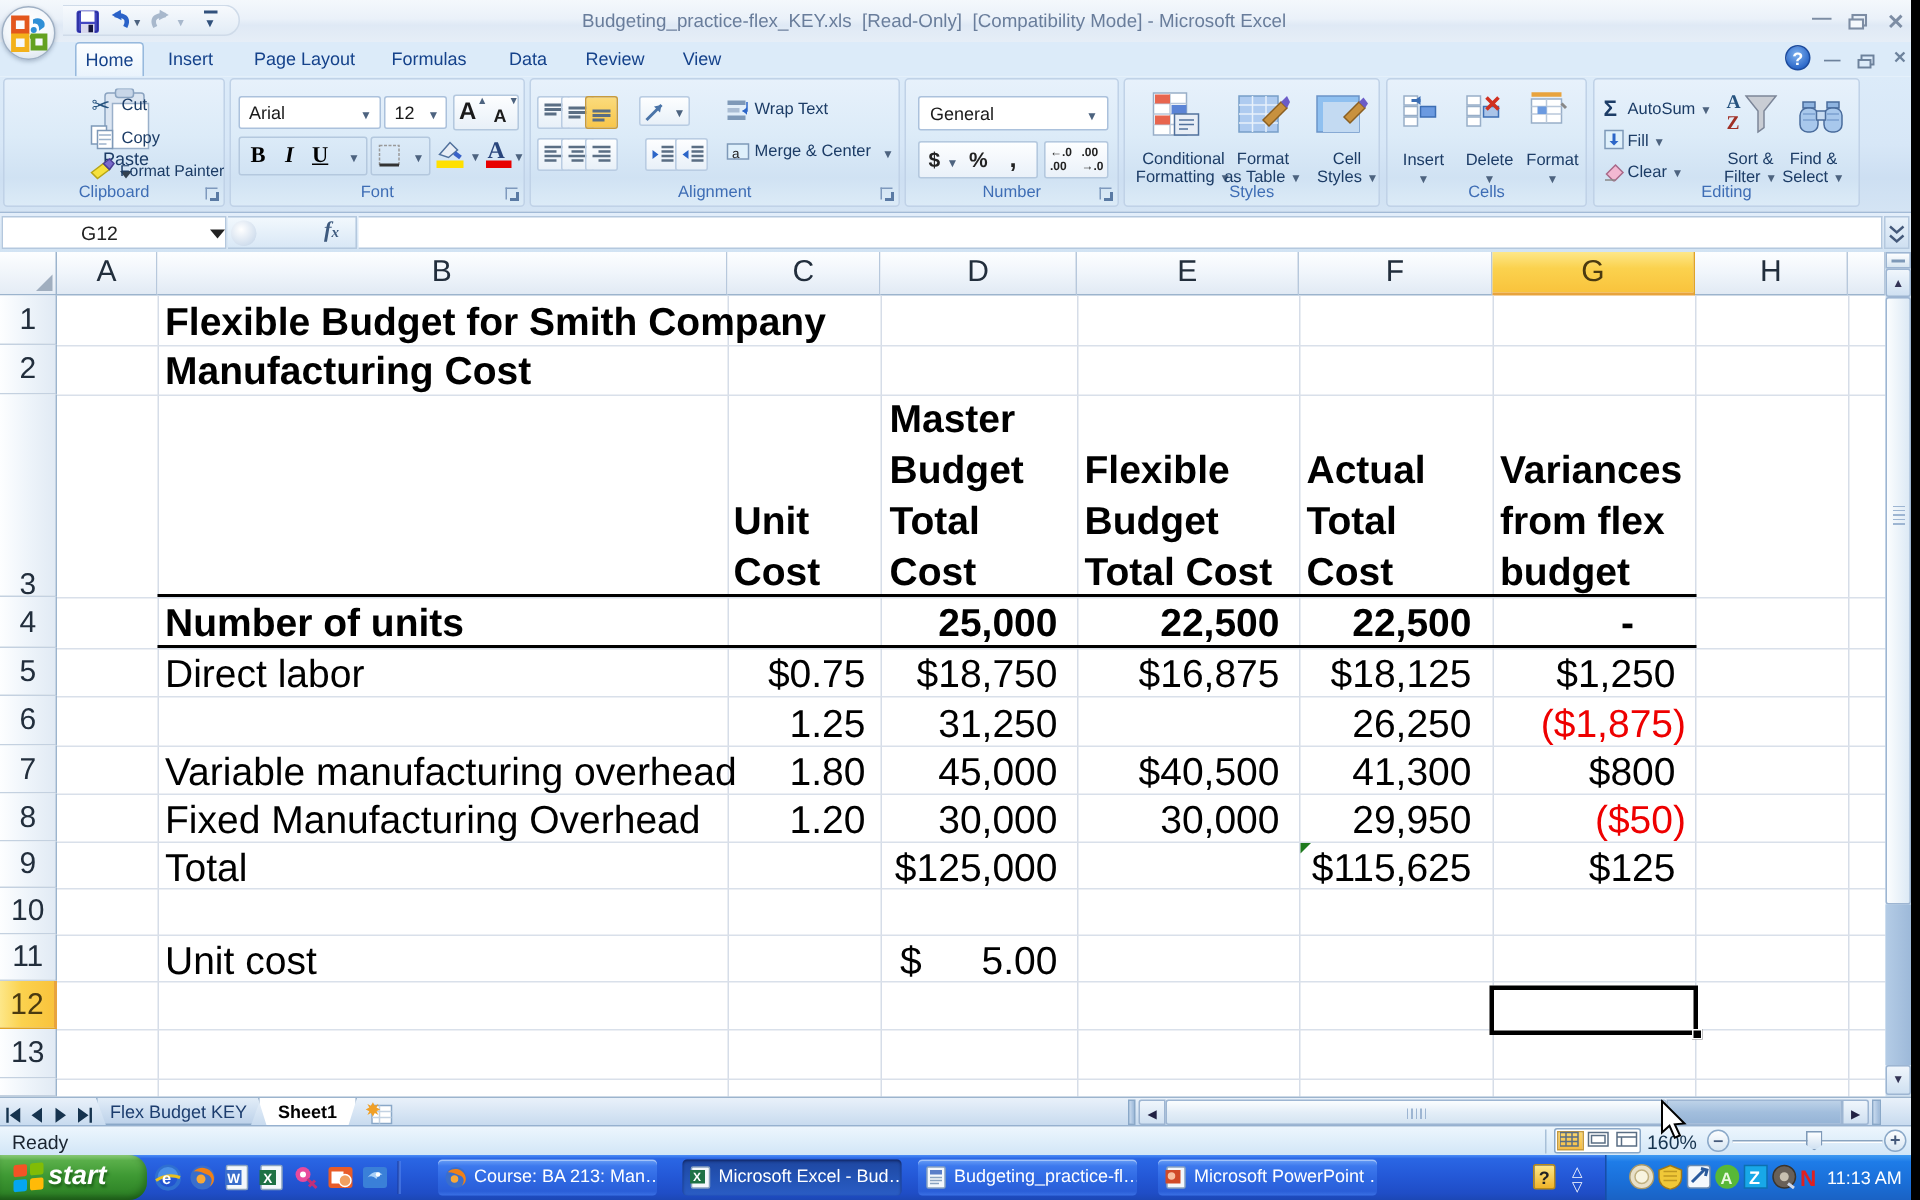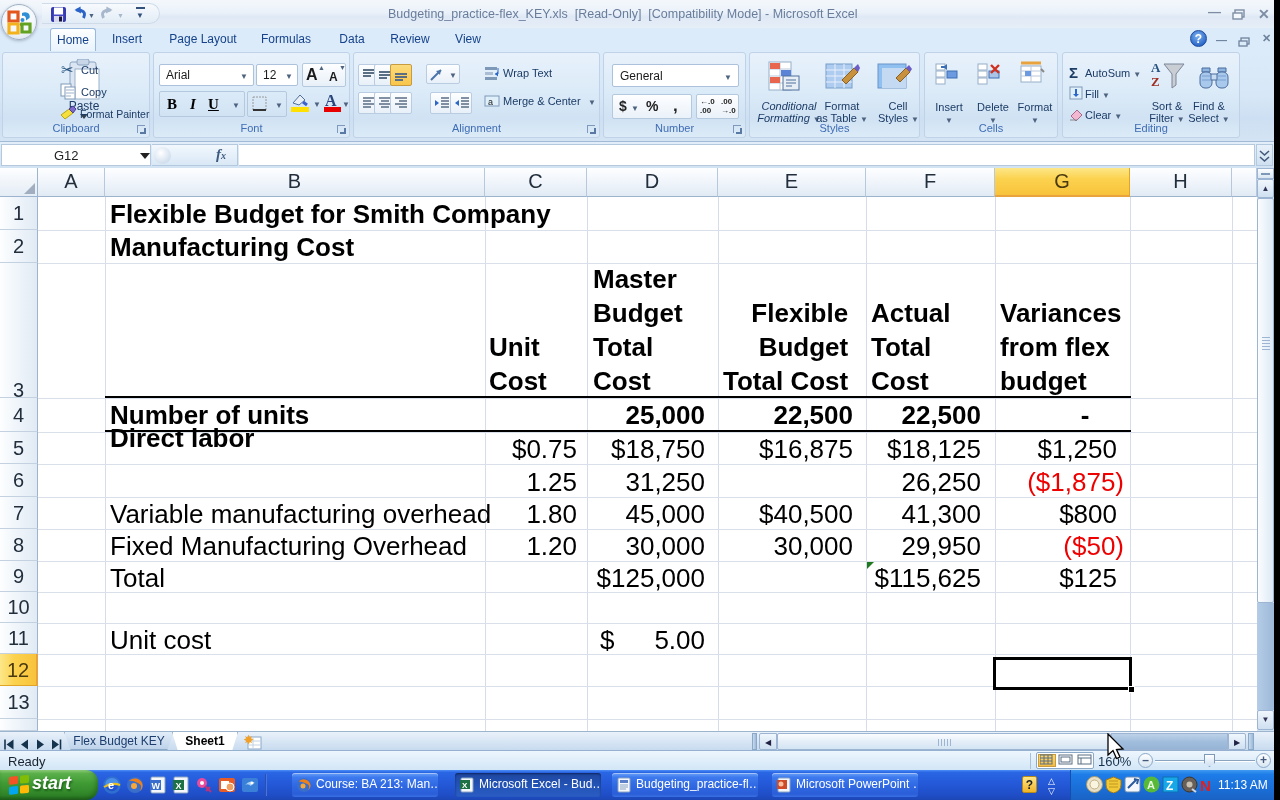--- a/index.html
+++ b/index.html
@@ -298,21 +298,21 @@
       <svg width="34" height="34" viewBox="0 0 34 34" style="position:absolute;left:5px;">
         <rect x="2" y="2" width="22" height="28" fill="#fff" stroke="#98aec8"></rect>
         <path d="M2 9 h22 M2 16 h22 M2 23 h22 M13 2 v28" stroke="#b9c8da"></path>
         <rect x="3" y="3" width="10" height="6" fill="#e8654e"></rect>
           <rect x="14" y="10" width="10" height="6" fill="#5b84d6"></rect>
           <rect x="3" y="17" width="10" height="6" fill="#e8654e"></rect>
         <rect x="16" y="16" width="16" height="14" fill="#e8eef6" stroke="#51719c"></rect>
           <path d="M19 20h10M19 23h10M19 26h6" stroke="#51719c"></path>
       </svg>
     </div>
-    <div class="abs rtext" style="left:0px;top:47px;width:78px;text-align:center;font-style:italic;">Conditional<br>Formatting <span class="darr">▼</span></div>
+    <div class="abs rtext" style="left:0px;top:47px;width:78px;text-align:center;">Conditional<br>Formatting <span class="darr">▼</span></div>
     <div class="abs" style="left:70px;top:7px;width:44px;height:36px;">
       <svg width="36" height="34" viewBox="0 0 36 34" style="position:absolute;left:4px;">
         <rect x="2" y="4" width="26" height="24" fill="#aecbf0" stroke="#779ec8"></rect>
         <path d="M2 10 h26 M2 16 h26 M2 22 h26 M11 4 v24 M20 4 v24" stroke="#e8f1fa"></path>
         <path d="M18 20 L30 8 L34 12 L22 24 Z" fill="#c8913e" stroke="#8a5f22"></path>
           <path d="M30 8 L34 4 L36 8 L34 12 Z" fill="#6b5cc8"></path>
       </svg>
     </div>
     <div class="abs rtext" style="left:64px;top:47px;width:56px;text-align:center;">Format<br>as Table <span class="darr">▼</span></div>
     <div class="abs" style="left:124px;top:7px;width:40px;height:36px;">
@@ -452,34 +452,34 @@
   <div class="abs ghline" style="top:455px;"></div>
   <div class="abs ghline" style="top:486px;"></div>
   <div class="abs ghline" style="top:518px;"></div>
   <div class="abs ghline" style="top:551px;"></div>
 
   <div class="abs cell bold" style="left:110px;top:30px;height:32px;line-height:32px;">Flexible Budget for Smith Company</div>
   <div class="abs cell bold" style="left:110px;top:63px;height:32px;line-height:32px;">Manufacturing Cost</div>
 
   <div class="abs cell bold" style="left:489px;top:162px;line-height:34px;">Unit<br>Cost</div>
   <div class="abs cell bold" style="left:593px;top:94px;line-height:34px;">Master<br>Budget<br>Total<br>Cost</div>
-  <div class="abs cell bold" style="left:723px;top:128px;line-height:34px;text-align:right;">Flexible<br>Budget<br>Total Cost</div>
+  <div class="abs cell bold" style="left:723px;top:128px;line-height:34px;">Flexible<br>Budget<br>Total Cost</div>
   <div class="abs cell bold" style="left:871px;top:128px;line-height:34px;">Actual<br>Total<br>Cost</div>
   <div class="abs cell bold" style="left:1000px;top:128px;line-height:34px;">Variances<br>from flex<br>budget</div>
 
   <div class="abs" style="left:105px;top:228px;width:1026px;height:2px;background:#000;"></div>
   <div class="abs" style="left:105px;top:262px;width:1026px;height:2px;background:#000;"></div>
 
   <div class="abs cell bold rowline" style="left:110px;top:231px;">Number of units</div>
   <div class="abs cell bold rowline rt" style="left:587px;top:231px;width:118px;">25,000</div>
   <div class="abs cell bold rowline rt" style="left:718px;top:231px;width:135px;">22,500</div>
   <div class="abs cell bold rowline rt" style="left:866px;top:231px;width:115px;">22,500</div>
   <div class="abs cell bold rowline" style="left:1050px;top:231px;width:70px;text-align:center;">-</div>
 
-  <div class="abs cell rowline" style="left:110px;top:254px;font-weight:bold;">Direct labor</div>
+  <div class="abs cell rowline" style="left:110px;top:265px;">Direct labor</div>
   <div class="abs cell rowline rt" style="left:485px;top:265px;width:92px;">$0.75</div>
   <div class="abs cell rowline rt" style="left:587px;top:265px;width:118px;">$18,750</div>
   <div class="abs cell rowline rt" style="left:718px;top:265px;width:135px;">$16,875</div>
   <div class="abs cell rowline rt" style="left:866px;top:265px;width:115px;">$18,125</div>
   <div class="abs cell rowline rt" style="left:995px;top:265px;width:122px;">$1,250</div>
 
   <div class="abs cell rowline rt" style="left:485px;top:298px;width:92px;">1.25</div>
   <div class="abs cell rowline rt" style="left:587px;top:298px;width:118px;">31,250</div>
   <div class="abs cell rowline rt" style="left:866px;top:298px;width:115px;">26,250</div>
   <div class="abs cell rowline rt red" style="left:995px;top:298px;width:129px;">($1,875)</div>

